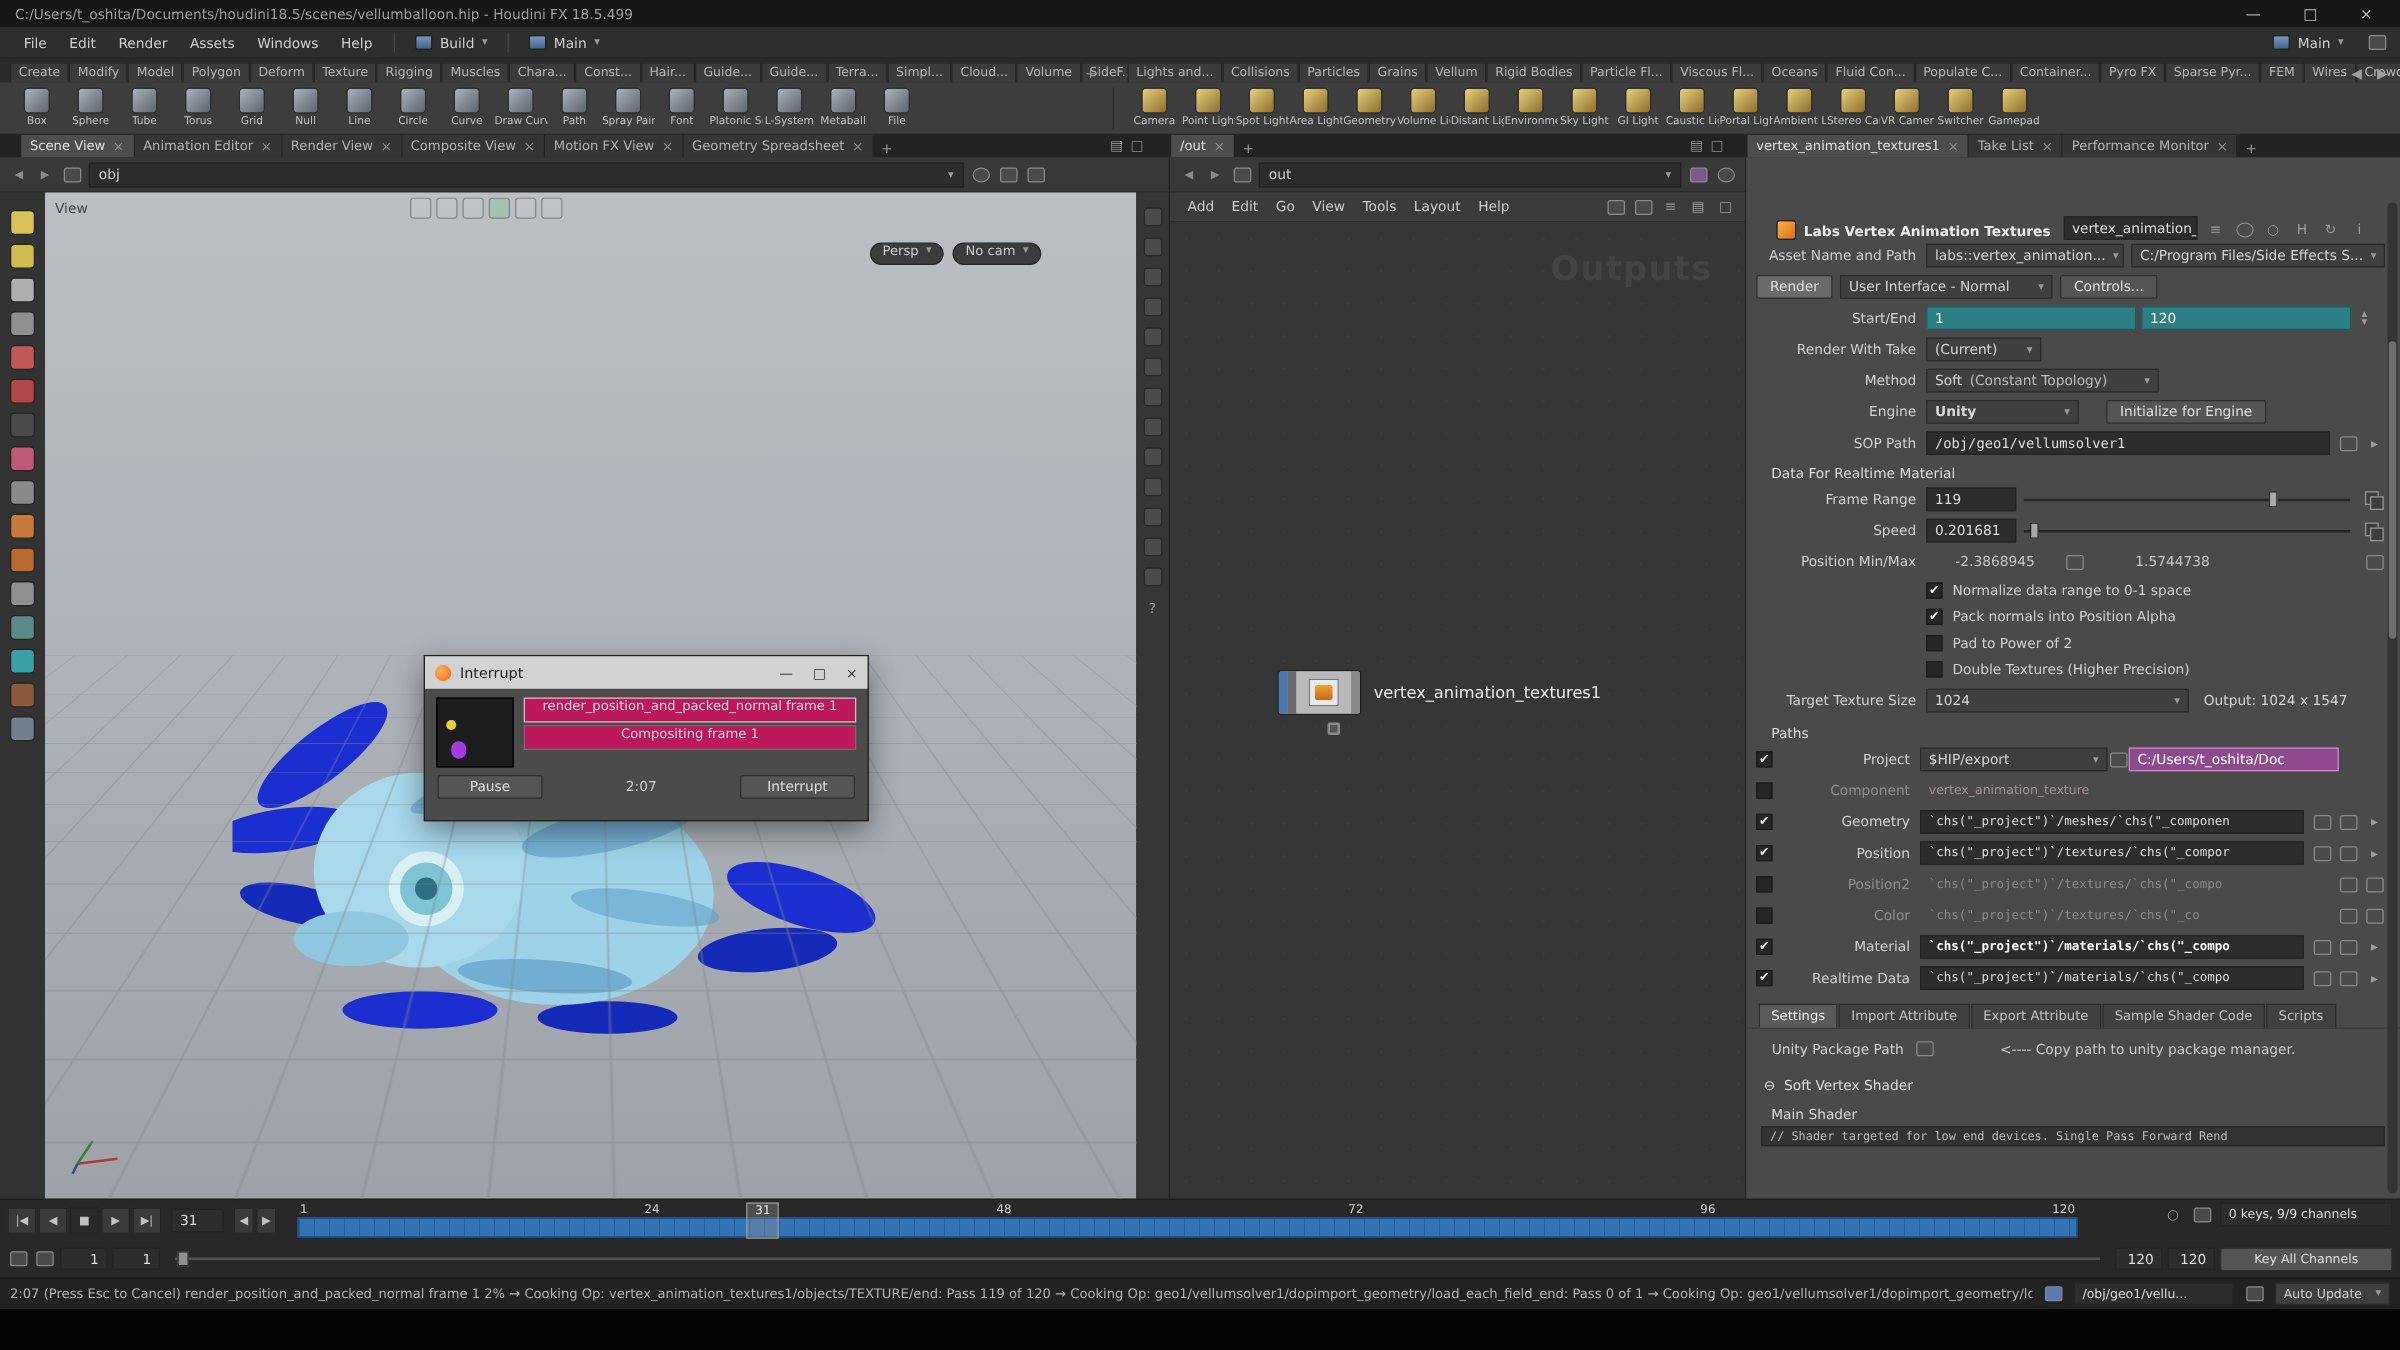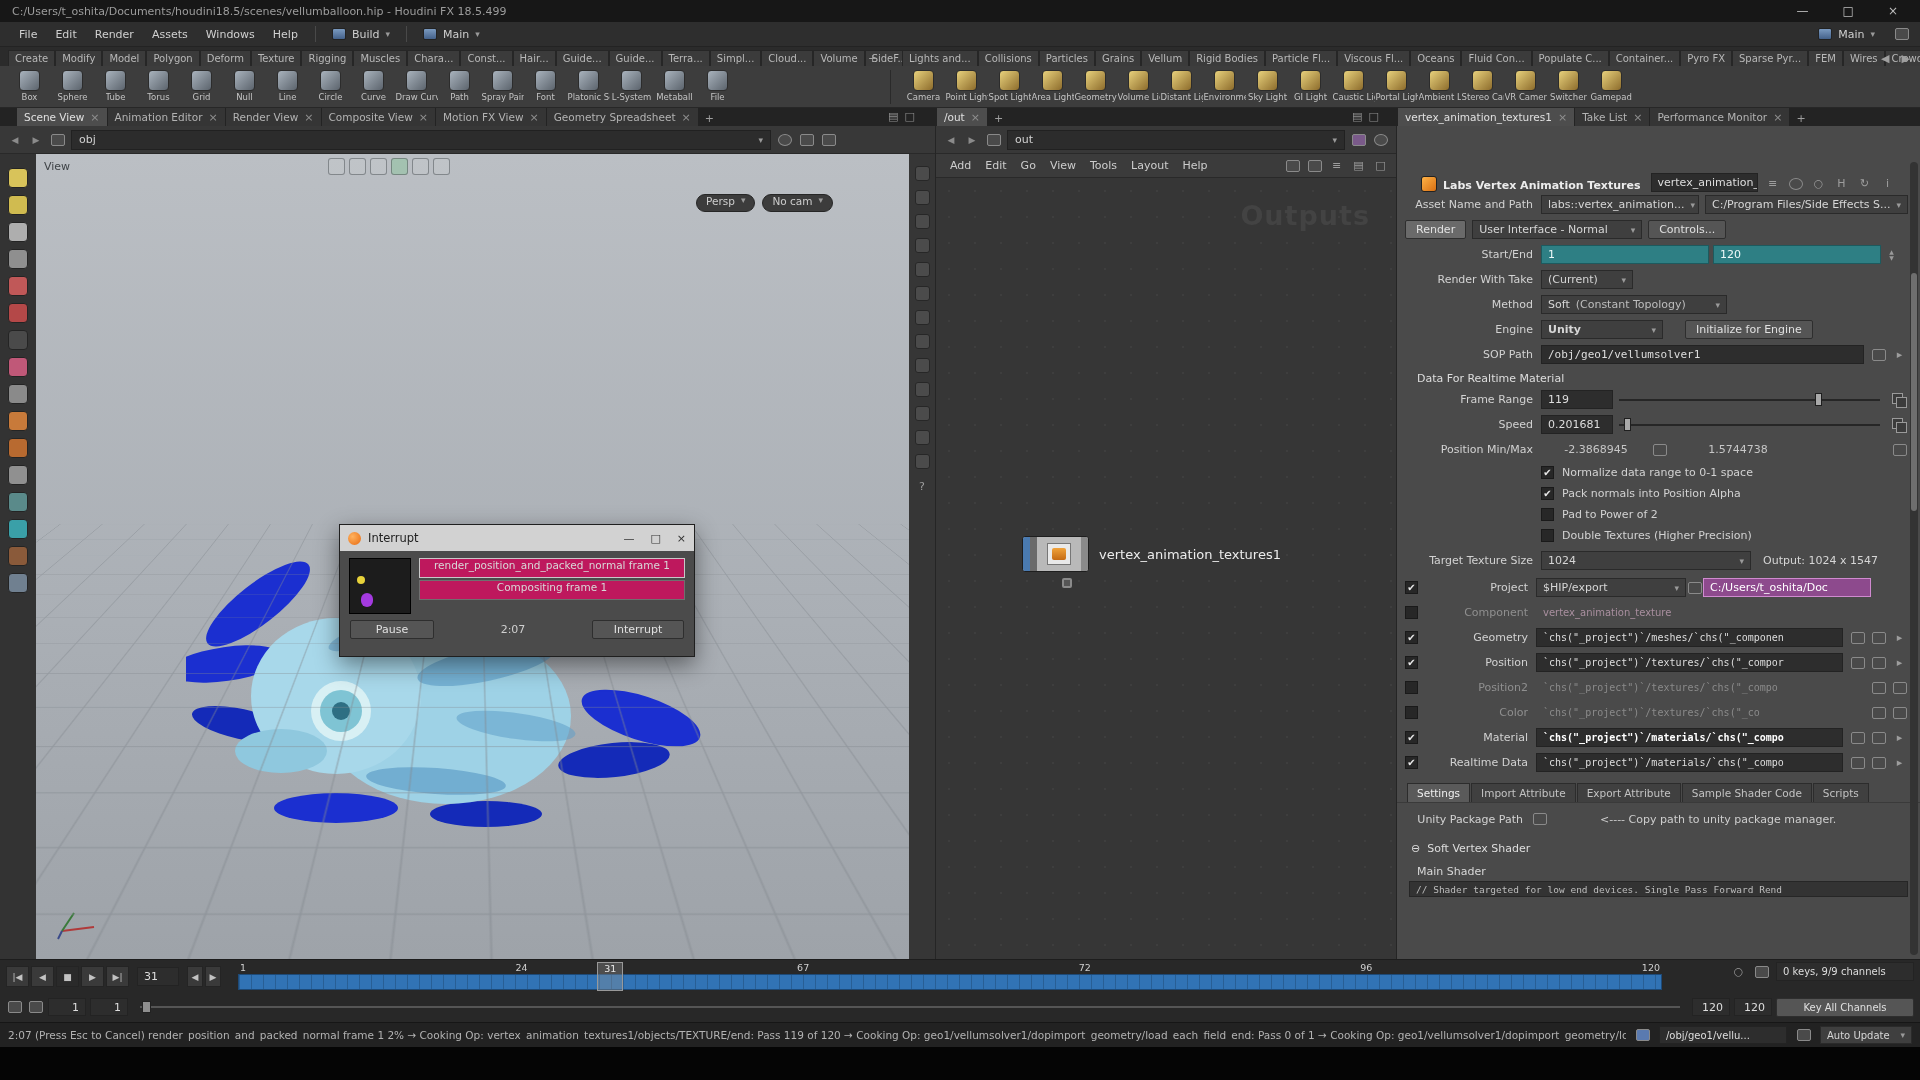--- a/index.html
+++ b/index.html
@@ -830,20 +830,21 @@
 
     <div class="prow" style="height:29px">
       <span class="plabel">Target Texture Size</span>
       <div class="dd" style="width:210px">
         <span>1024</span>
           <span class="dar" style="margin-left:auto">▾</span>
       </div>
       <span style="margin-left:12px;color:#d6d6d6">Output: 1024 x 1547</span>
     </div>
 
+    <div class="psec">Paths</div>
 
     <div class="prow pathrow">
       <span class="chk">✔</span>
       <span class="plabel">Project</span>
       <div class="dd" style="width:150px">
         <span>$HIP/export</span>
           <span class="dar" style="margin-left:auto">▾</span>
       </div>
       <span class="gic">
           <span class="cssic"></span>
@@ -1003,21 +1004,21 @@
         </div>
       <span class="tbtn" style="width:16px">◀</span>
       <span class="tbtn" style="width:16px">▶</span>
     </div>
 
     <div class="timeline">
       <div class="ticks">
 
       <span>1</span>
           <span>24</span>
-          <span>67</span>
+          <span>48</span>
           <span>72</span>
           <span>96</span>
           <span>120</span>
         </div>
       <div class="tlbar">
         <span class="playhead">
           <span>31</span>
         </span>
       </div>
     </div>

